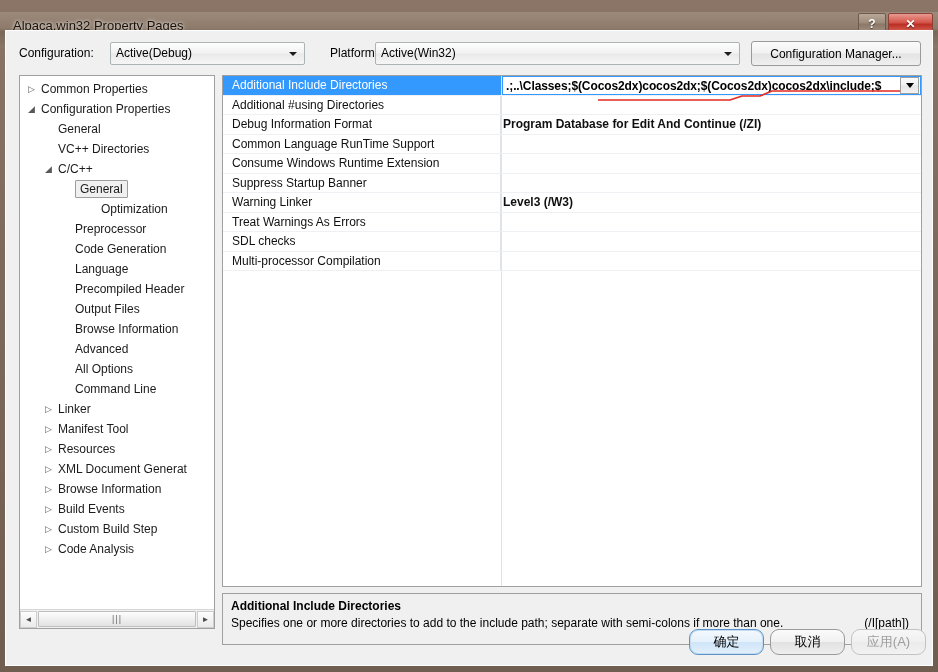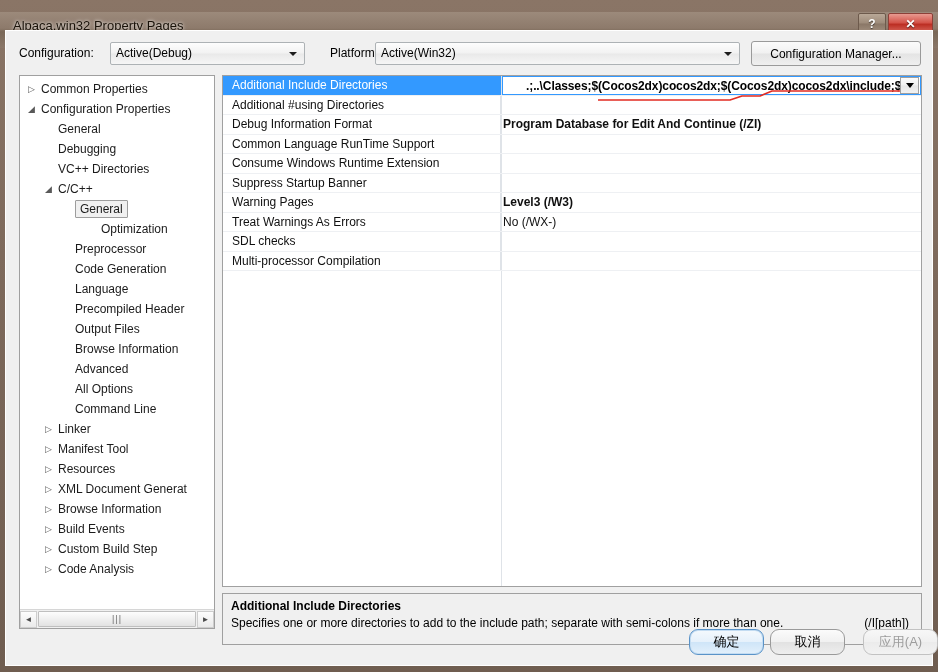--- a/index.html
+++ b/index.html
@@ -247,21 +247,20 @@
   }
   .editcell .etext {
     flex: 1;
     font-size: 12px;
     font-weight: bold;
     color: #000000;
     padding-left: 3px;
     white-space: nowrap;
     overflow: hidden;
     letter-spacing: -0.1px;
-    margin-left: 20px;
   }
   .editcell .edrop {
     width: 19px; height: 17px;
     margin-right: 1px;
     background: linear-gradient(180deg, #fcfcfc 0%, #f0f0f0 48%, #e6e6e6 52%, #f2f2f2 100%);
     border: 1px solid #9f9f9f;
     display: flex; align-items: center; justify-content: center;
     cursor: default;
     flex: 0 0 19px;
   }
@@ -379,23 +378,20 @@
             <span class="tlabel" style="margin-left: 21px;">Common Properties</span>
           </div>
           <div class="tnode">
             <span class="tw" style="left: 8px;">◢</span>
             <span class="tlabel" style="margin-left: 21px;">Configuration Properties</span>
           </div>
           <div class="tnode">
             <span class="tlabel" style="margin-left: 38px;">General</span>
           </div>
           <div class="tnode">
-            <span class="tlabel" style="margin-left: 38px;">Debugging</span>
-          </div>
-          <div class="tnode">
             <span class="tlabel" style="margin-left: 38px;">VC++ Directories</span>
           </div>
           <div class="tnode">
             <span class="tw" style="left: 25px;">◢</span>
             <span class="tlabel" style="margin-left: 38px;">C/C++</span>
           </div>
           <div class="tnode selected">
             <span class="tlabel" style="margin-left: 55px;">General</span>
           </div>
           <div class="tnode">
@@ -488,26 +484,25 @@
             <div class="gval"></div>
           </div>
           <div class="gridrow">
             <div class="gname">Consume Windows Runtime Extension</div>
             <div class="gval"></div>
           </div>
           <div class="gridrow">
             <div class="gname">Suppress Startup Banner</div>
           </div>
           <div class="gridrow">
-            <div class="gname">Warning Pages</div>
+            <div class="gname">Warning Linker</div>
             <div class="gval bold">Level3 (/W3)</div>
           </div>
           <div class="gridrow">
             <div class="gname">Treat Warnings As Errors</div>
-            <div class="gval">No (/WX-)</div>
           </div>
           <div class="gridrow">
             <div class="gname">SDL checks</div>
             <div class="gval"></div>
           </div>
           <div class="gridrow">
             <div class="gname">Multi-processor Compilation</div>
             <div class="gval"></div>
           </div>
         </div>
@@ -524,21 +519,21 @@
       <div class="desc-body">
         <span>Specifies one or more directories to add to the include path; separate with semi-colons if more than one.</span>
         <span class="desc-flag">(/I[path])</span>
       </div>
     </div>
 
     <div class="btnrow">
 
       <div class="dbtn default" style="left:683px;">确定</div>
       <div class="dbtn normal" style="left:764px;">取消</div>
-      <div class="dbtn disabled" style="left:845px;margin-left:12px;">应用(A)</div>
+      <div class="dbtn disabled" style="left:845px;">应用(A)</div>
     </div>
 
   </div>
 
   <svg class="annot" viewBox="0 0 938 672">
     <path d="M 598 100 L 730 100 L 742 96 L 760 96 L 772 91 L 900 91" fill="none" stroke="#e22b22" stroke-width="1.6" stroke-linejoin="round"></path>
   </svg>
 
 </div>
 

